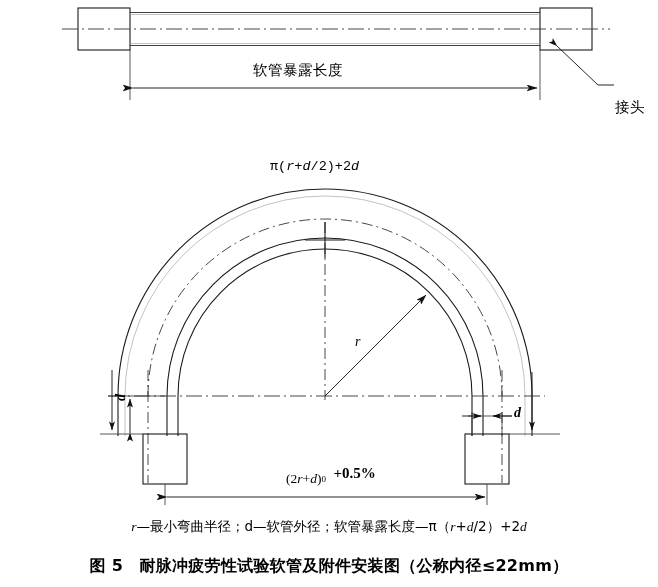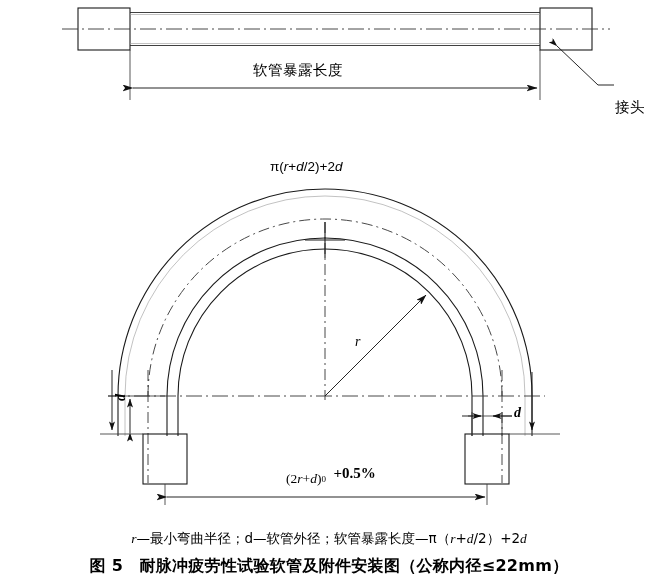--- a/index.html
+++ b/index.html
@@ -83,21 +83,21 @@
     font-size: 14.5px;
     letter-spacing: 0.5px;
     margin-top: 24px;
   }
   #label-arc-formula {
     position: absolute;
     left: 270px;
     top: 159px;
     font-size: 13.5px;
     white-space: nowrap;
-    font-family: Liberation Sans, sans-serif;
+    font-family: Liberation Mono, monospace;
   }
   #label-bottom-dim {
     position: absolute;
     left: 286px;
     top: 470px;
     font-size: 13.5px;
     white-space: nowrap;
     font-family: "Liberation Serif", "DejaVu Serif", serif;
   }
   #label-radius {
@@ -153,21 +153,20 @@
   }
   #note-line {
     position: absolute;
     left: 0;
     top: 518px;
     width: 658px;
     text-align: center;
     font-size: 13.5px;
     font-family: "DejaVu Sans", "Liberation Sans", sans-serif;
     white-space: nowrap;
-    margin-top: 12px;
   }
   #note-line .mathvar {
     font-family: "Liberation Serif", "DejaVu Serif", serif;
     font-style: italic;
   }
   #figure-caption {
     position: absolute;
     left: 0;
     top: 556px;
     width: 658px;

